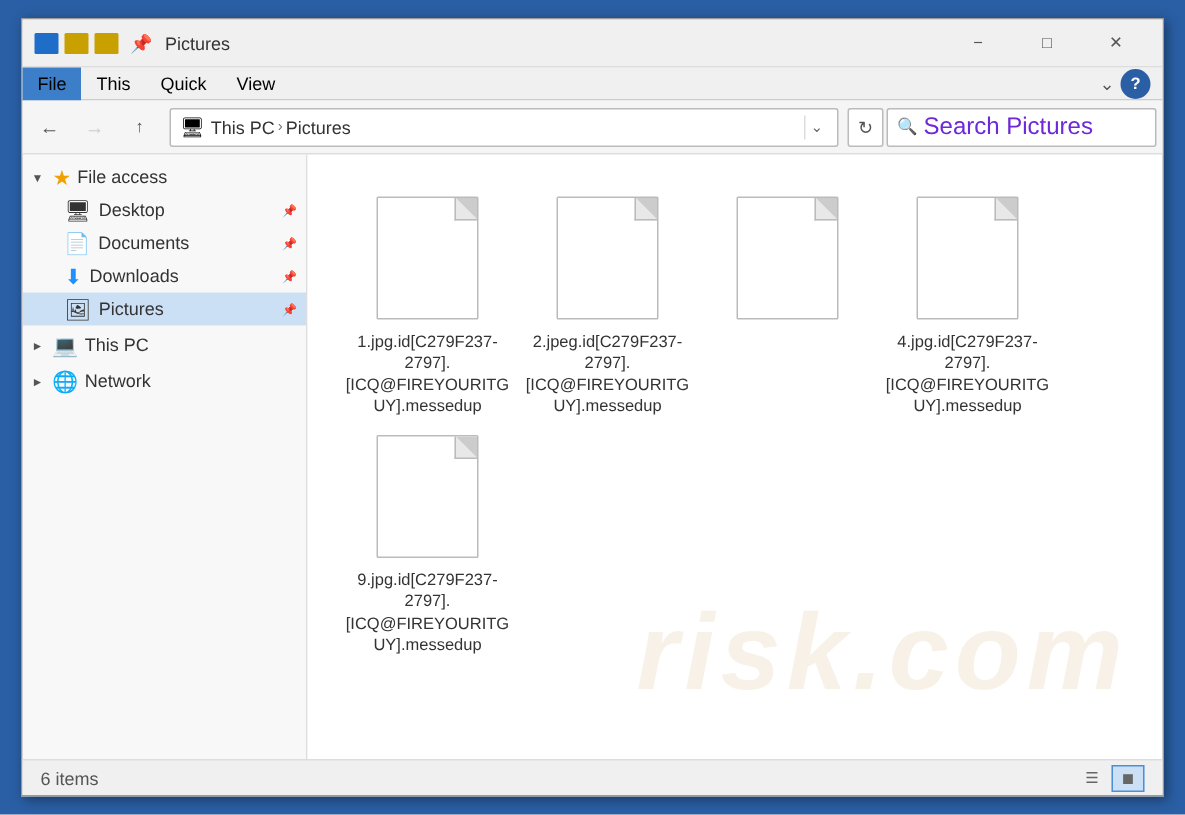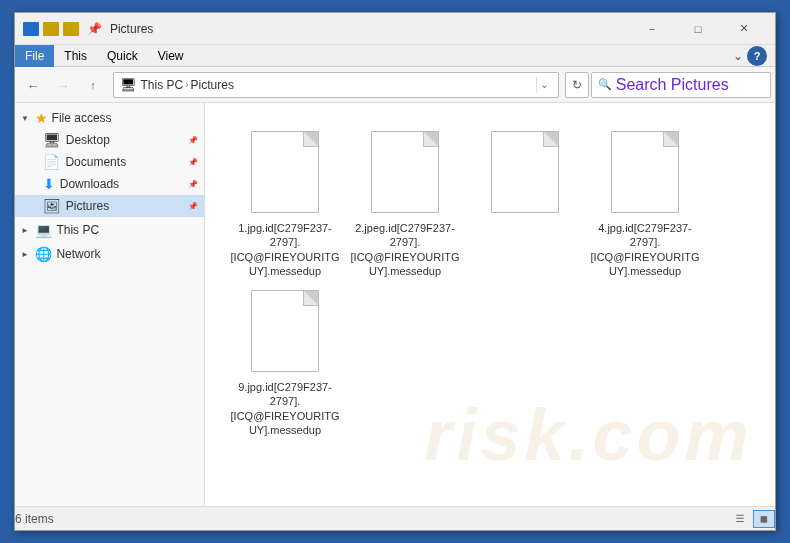--- a/index.html
+++ b/index.html
@@ -74,21 +74,21 @@
     .menu-item {
       padding: 2px 10px;
       font-size: 12px;
       cursor: pointer;
       height: 22px;
       display: flex;
       align-items: center;
     }
     .menu-item.active {
       background: #3c7ec8;
-      color: #fef9c3;
+      color: #000000;
     }
 
     
     .toolbar {
       height: 36px;
       background: #f5f5f5;
       display: flex;
       align-items: center;
       padding: 0 4px;
       border-bottom: 1px solid #ddd;
@@ -267,21 +267,21 @@
       word-break: break-word;
     }
 
     
     .status-bar {
       height: 24px;
       background: #f0f0f0;
       border-top: 1px solid #ddd;
       display: flex;
       align-items: center;
-      padding: 0 0;
+      padding: 0 12px;
       font-size: 12px;
       color: #555;
     }
     .status-right {
       margin-left: auto;
       display: flex;
       gap: 2px;
     }
     .view-btn {
       width: 22px; height: 18px;

